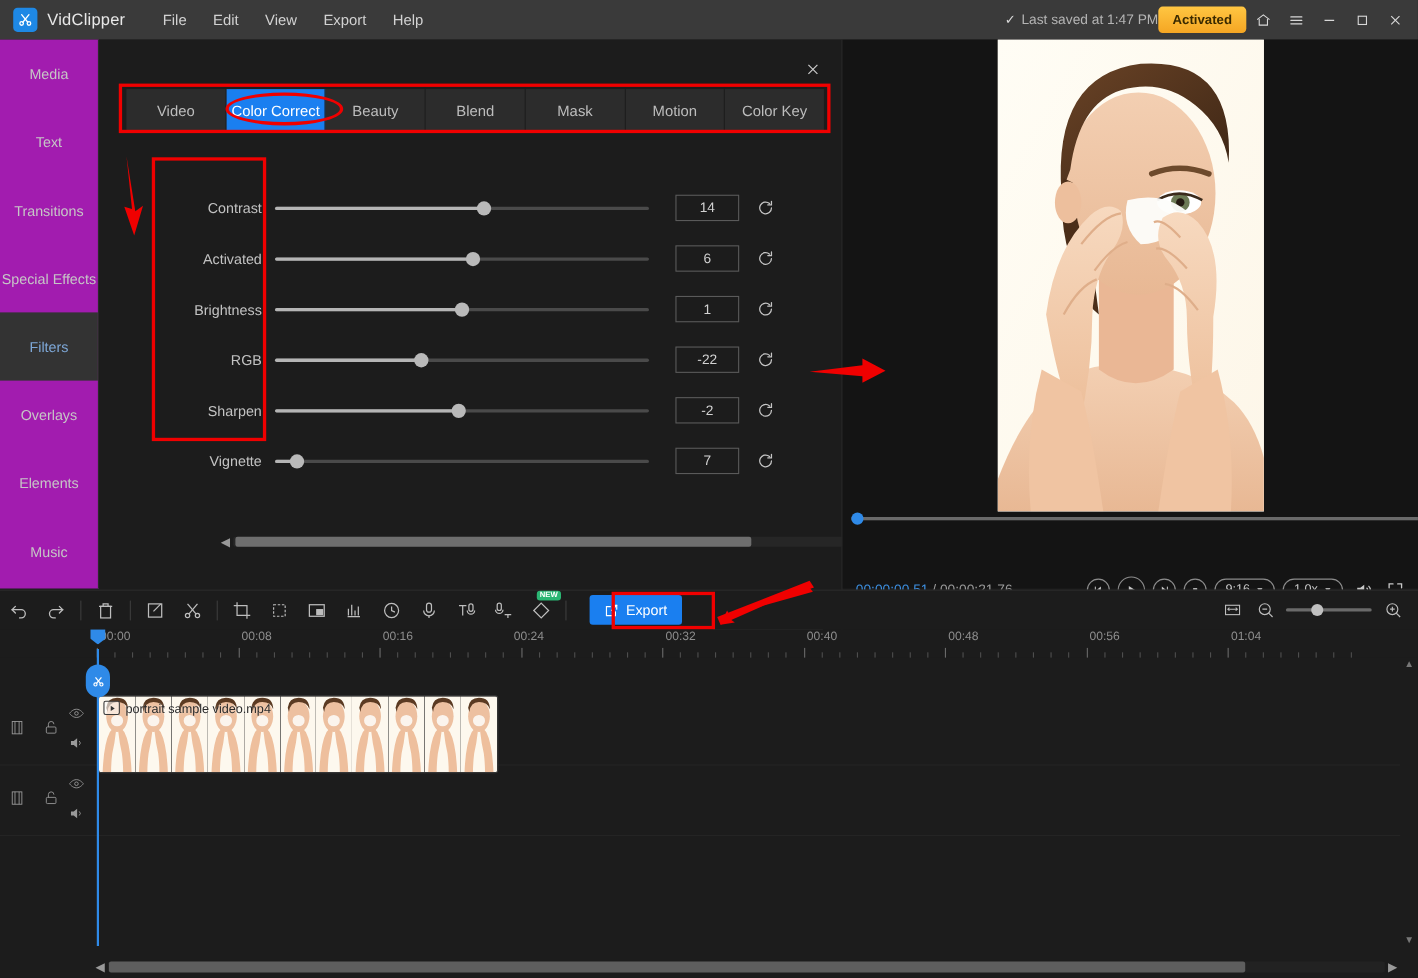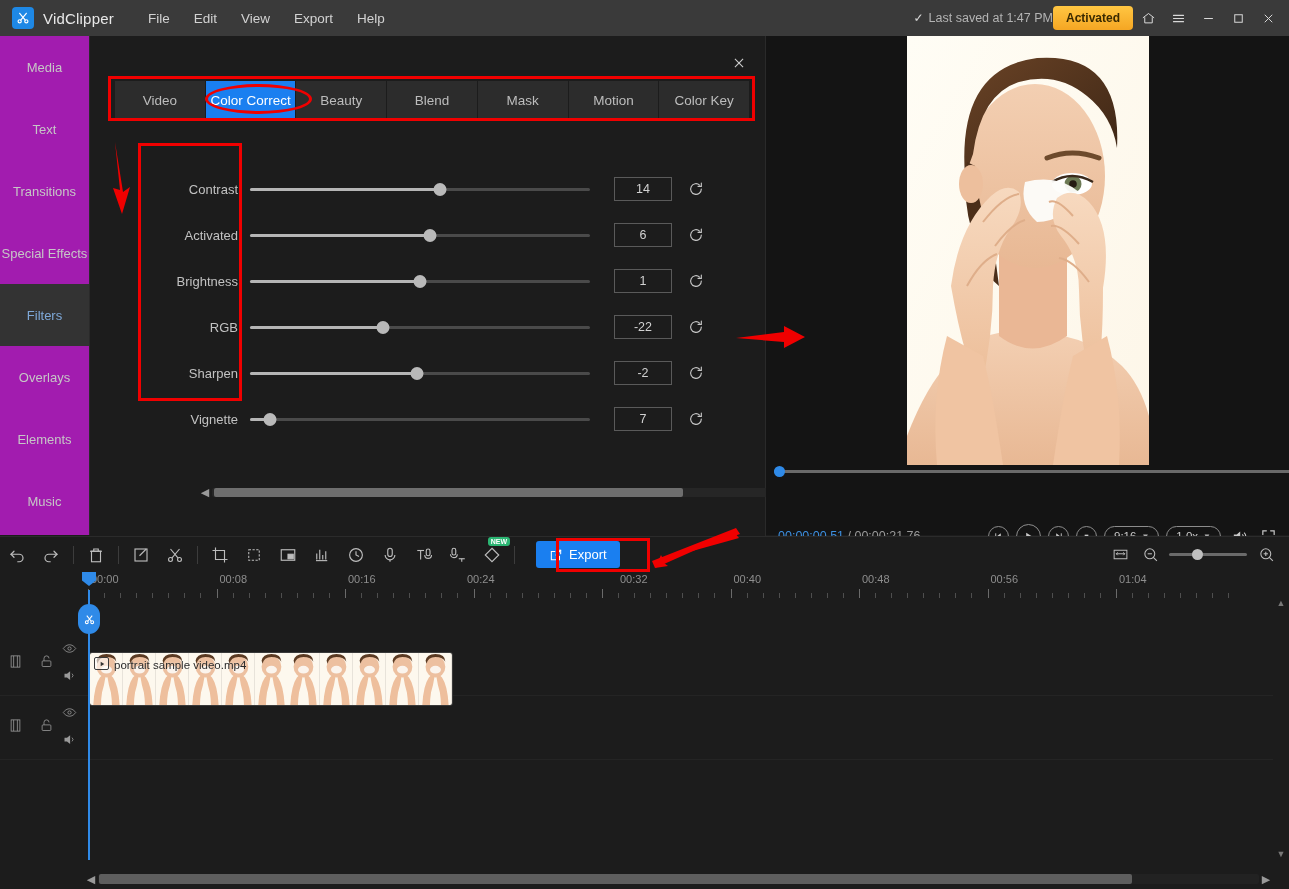--- a/index.html
+++ b/index.html
@@ -790,21 +790,21 @@
         <div class="rtick minor" style="left: 377.438px;"></div>
         <div class="rlabel" style="left: 387px;">00:24</div>
         <div class="rtick major" style="left: 393.5px;"></div>
         <div class="rtick minor" style="left: 409.562px;"></div>
         <div class="rtick minor" style="left: 425.625px;"></div>
         <div class="rtick minor" style="left: 441.688px;"></div>
         <div class="rtick minor" style="left: 457.75px;"></div>
         <div class="rtick minor" style="left: 473.812px;"></div>
         <div class="rtick minor" style="left: 489.875px;"></div>
         <div class="rtick minor" style="left: 505.938px;"></div>
-        <div class="rlabel" style="left: 540px;">00:32</div>
+        <div class="rlabel" style="left: 525px;">00:32</div>
         <div class="rtick major" style="left: 522px;"></div>
         <div class="rtick minor" style="left: 538.062px;"></div>
         <div class="rtick minor" style="left: 554.125px;"></div>
         <div class="rtick minor" style="left: 570.188px;"></div>
         <div class="rtick minor" style="left: 586.25px;"></div>
         <div class="rtick minor" style="left: 602.312px;"></div>
         <div class="rtick minor" style="left: 618.375px;"></div>
         <div class="rtick minor" style="left: 634.438px;"></div>
         <div class="rlabel" style="left: 653.5px;">00:40</div>
         <div class="rtick major" style="left: 650.5px;"></div>
@@ -868,21 +868,21 @@
               </svg>
           </div>
           <div class="th-icon" style="left:62px;top:36px">
             <svg viewBox="0 0 24 24" fill="none" stroke="currentColor" stroke-width="1.3">
                 <polygon points="4,9 8,9 13,5 13,19 8,15 4,15" fill="currentColor" stroke="none"></polygon>
                 <path d="M16 9a4 4 0 0 1 0 6"></path>
               </svg>
           </div>
         </div>
         <div class="track-body">
-          <div class="clip" style="left:9px;top:20px;width:364px;height:54px">
+          <div class="clip" style="left:9px;top:0;width:364px;height:71px">
             <div class="clip-thumbs" id="clipThumbs">
                 <div class="clip-thumb">
                   <svg viewBox="0 0 30 53" preserveAspectRatio="none" style="width:100%;height:100%;display:block">
                     <rect width="30" height="53" fill="#fdf8ee"></rect>
                     <ellipse cx="15" cy="14" rx="9" ry="11" fill="#edc0a0"></ellipse>
                     <path d="M6 8 Q7 1 15 1 Q24 1 24 9 Q22 4 15 4 Q8 4 7 11 Z" fill="#5b3a22"></path>
                     <path d="M3 53 Q4 33 9 25 Q12 21 14 25 Q13 33 11 40 Q10 47 10 53 Z" fill="#eebf9d"></path>
                     <path d="M27 53 Q26 33 21 25 Q18 21 16 25 Q17 33 19 40 Q20 47 20 53 Z" fill="#eebf9d"></path>
                     <ellipse cx="15" cy="17" rx="5" ry="4" fill="#fdfdfa" opacity=".85"></ellipse>
                   </svg>

